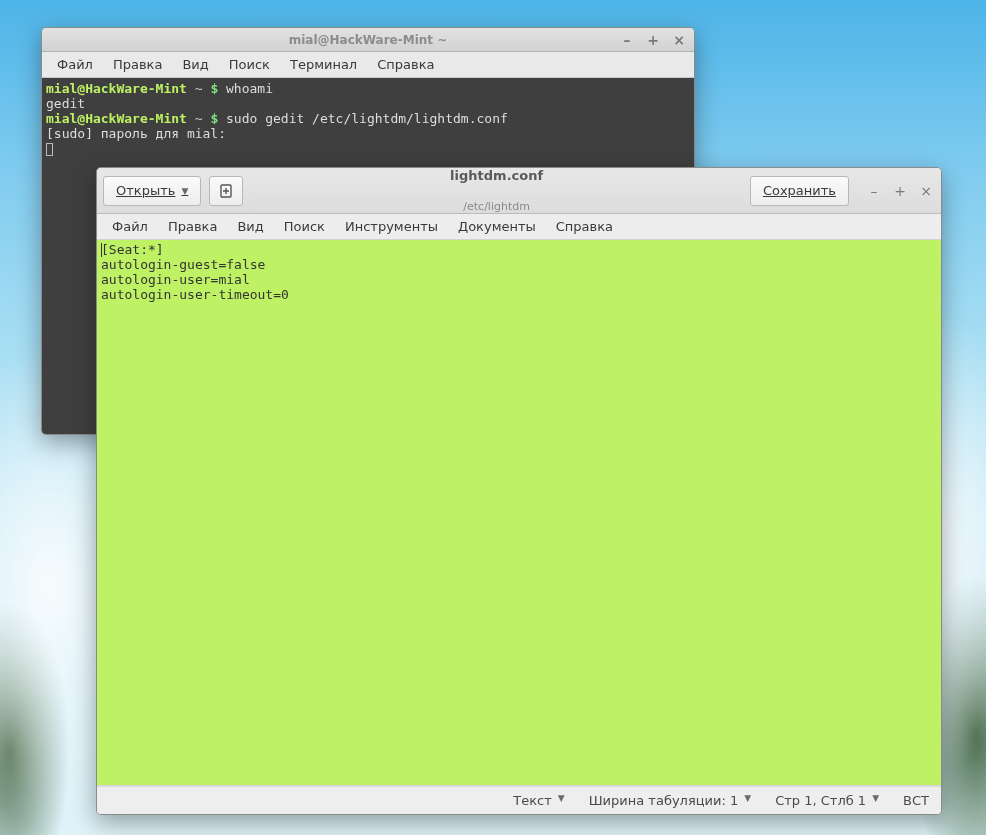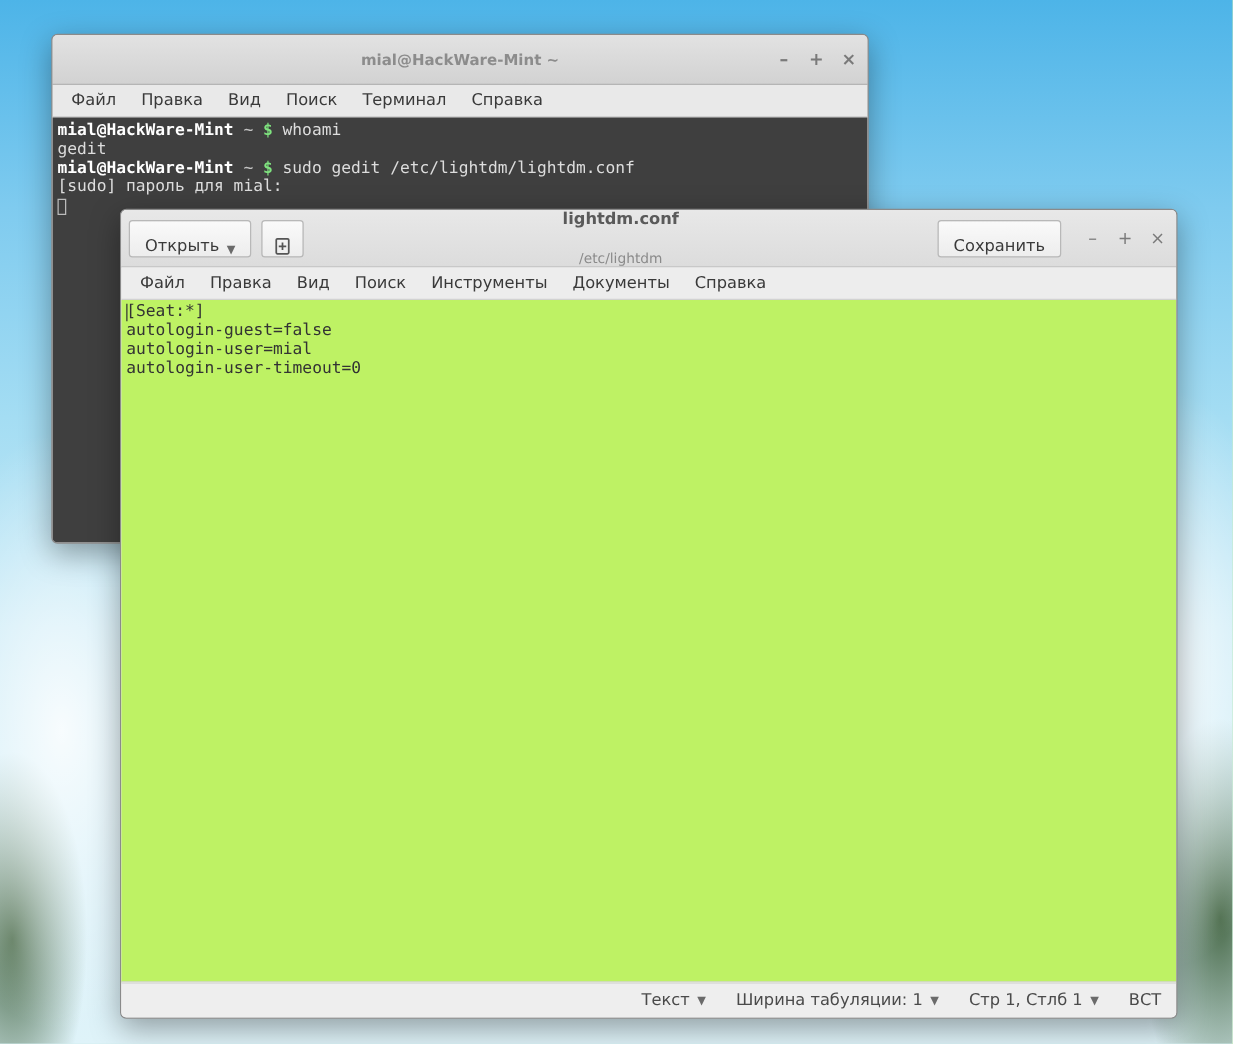--- a/index.html
+++ b/index.html
@@ -37,21 +37,21 @@
 
   
   .terminal-window {
     left: 41px;
     top: 27px;
     width: 654px;
     height: 408px;
     background: #d0d0d0;
   }
   .titlebar {
-    height: 40px;
+    height: 24px;
     background: linear-gradient(#e2e2e2, #d2d2d2);
     border-bottom: 1px solid #b5b5b5;
     display: flex;
     align-items: center;
     justify-content: center;
     position: relative;
     color: #6b6b6b;
     font-weight: bold;
     font-size: 12px;
   }
@@ -97,21 +97,21 @@
     padding: 3px 4px;
     font-family: "DejaVu Sans Mono", "Liberation Mono", monospace;
     font-size: 13px;
     line-height: 15px;
     color: #ddd;
     white-space: pre;
     overflow: hidden;
   }
   .t-green { color: #7fe37f; font-weight: bold; }
   .t-dim   { color: #c4c4c4; }
-  .t-host  { color: #ffffff; font-weight: bold; }
+  .t-host  { color: #bef264; font-weight: bold; }
   .cursor-block {
     display: inline-block;
     width: 7px;
     height: 13px;
     border: 1px solid #bbb;
     vertical-align: text-bottom;
   }
 
   
   .gedit-window {
@@ -131,25 +131,26 @@
     padding: 0 6px;
     gap: 8px;
   }
   .hdr-btn {
     height: 30px;
     padding: 0 12px;
     background: linear-gradient(#fafafa, #ededed);
     border: 1px solid #b8b8b8;
     border-radius: 3px;
     display: flex;
-    align-items: flex-end;
+    align-items: center;
     gap: 6px;
     color: #3a3a3a;
     cursor: pointer;
     font-size: 13px;
+    text-decoration: underline;
   }
   .hdr-btn.icon-only { padding: 0 8px; width: 34px; justify-content: center; }
   .hdr-title-wrap {
     flex: 1;
     text-align: center;
     line-height: 1.2;
   }
   .hdr-title { font-weight: bold; color: #5a5a5a; font-size: 13px; }
   .hdr-subtitle { color: #8a8a8a; font-size: 11px; margin-top: 16px; }
   .hdr-wctrls {
@@ -213,21 +214,20 @@
     display: flex;
     align-items: center;
     justify-content: flex-end;
     padding: 0 12px;
     gap: 24px;
     color: #4a4a4a;
     font-size: 13px;
   }
   .status-seg {
     display: flex;
-    align-items: center;
     gap: 6px;
     cursor: pointer;
   }
   .status-seg.noninteract { cursor: default; }
   .caret-down {
     font-size: 9px;
     color: #6a6a6a;
   }
 </style>
 </head>

